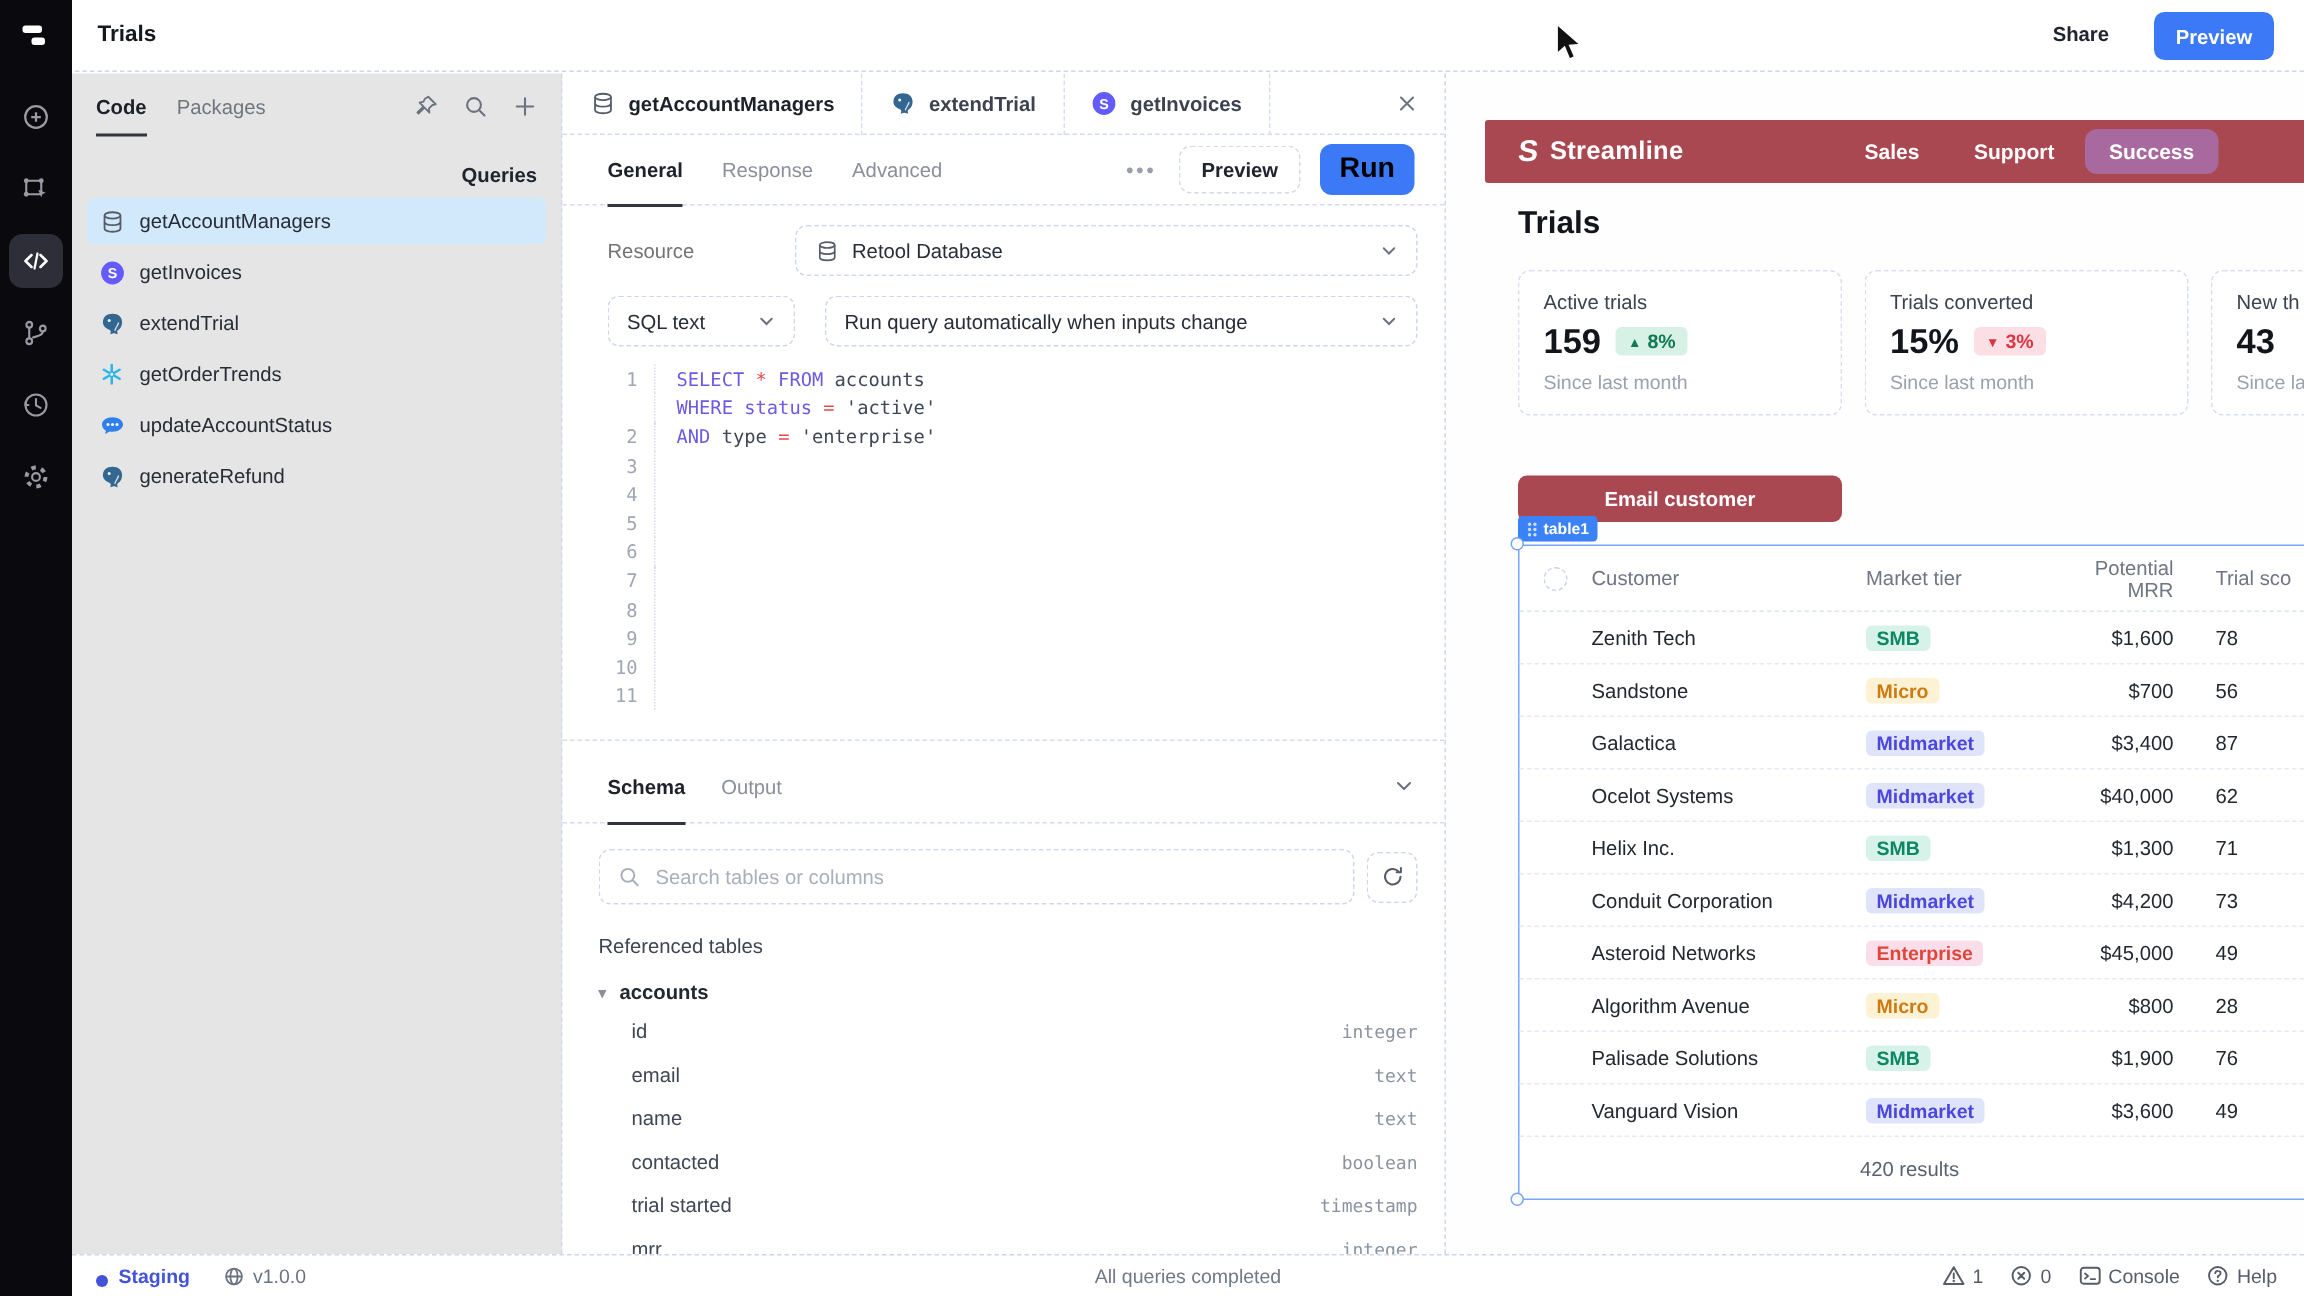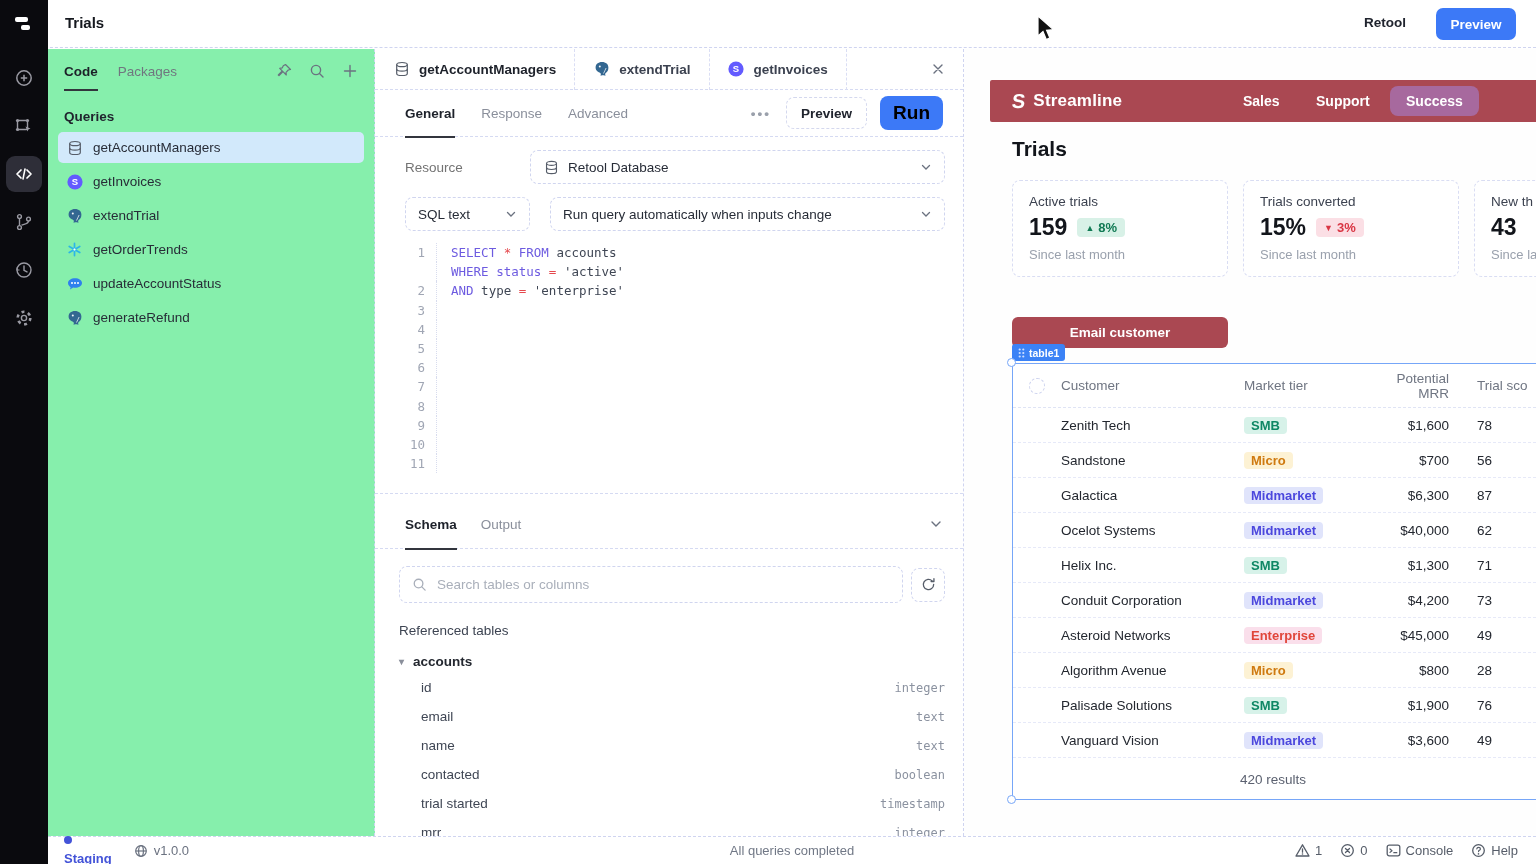--- a/index.html
+++ b/index.html
@@ -19,22 +19,22 @@
   .preview-top-btn{position:absolute;right:20px;top:8px;width:80px;height:32px;border-radius:7px;
              background:#3c79f7;color:#fff;font-weight:700;font-size:13.5px;border:none;cursor:pointer;font-family:inherit;}
 
   
   .rail{position:absolute;left:0;top:48px;width:48px;height:816px;background:#0a0a0e;
         display:flex;flex-direction:column;align-items:center;padding-top:12px;gap:12px;}
   .rail-btn{width:36px;height:36px;border-radius:9px;display:flex;align-items:center;justify-content:center;cursor:pointer;}
   .rail-btn.active{background:#2e2e38;}
 
   
-  .queries-panel{position:absolute;left:48px;top:49px;width:327px;height:787px;background:#86efac;
-                 border-right:1px dashed #cfd4f0;}
+  .queries-panel{position:absolute;left:48px;top:49px;width:327px;height:787px;background:#e5e5e5;
+                 border-right:1px dashed #cfd4f0;text-align:right;}
   .qp-tabs{display:flex;align-items:center;height:44px;padding:0 16px;}
   .qp-tab{font-weight:700;color:#1c2028;position:relative;padding:12px 0;cursor:pointer;}
   .qp-tab.active:after{content:"";position:absolute;left:0;right:0;bottom:0;height:2px;background:#32353d;}
   .qp-tab.inactive{font-weight:400;color:#70767f;margin-left:20px;}
   .qp-icons{margin-left:auto;display:flex;align-items:center;gap:17px;}
   .qp-icon{cursor:pointer;display:flex;}
   .queries-label{padding:16px 16px 8px;font-weight:700;color:#20242e;}
   .query-list{padding:0 10px;}
   .qitem{display:flex;align-items:center;gap:10px;height:31px;padding:0 8px;border-radius:5px;
          margin-bottom:3px;cursor:pointer;color:#272c37;}
@@ -134,38 +134,38 @@
   .tier.smb{color:#0e8765;background:#d7f2e9;}
   .tier.micro{color:#cf7a10;background:#fdf2d4;}
   .tier.midmarket{color:#4b47dd;background:#e0e4fb;}
   .tier.enterprise{color:#e0453a;background:#fadfeb;}
   .t-footer{height:42px;display:flex;align-items:center;justify-content:center;width:520px;color:#5b6170;}
   .sel-handle{position:absolute;width:9px;height:9px;border-radius:50%;background:#fff;border:1.5px solid #76a6f8;z-index:5;}
 
   
   .statusbar{position:absolute;left:48px;top:836px;width:1488px;height:28px;background:#fff;
              border-top:1px dashed #cfd4f0;display:flex;align-items:center;font-size:13px;color:#565d69;}
-  .sb-left{display:flex;align-items:flex-start;gap:7px;margin-left:16px;flex-direction:column;}
+  .sb-left{display:flex;align-items:flex-end;gap:7px;margin-left:16px;}
   .env-dot{width:8px;height:8px;border-radius:50%;background:#4353d8;}
   .env-label{color:#4353d8;font-weight:600;}
   .sb-version{display:flex;align-items:center;gap:6px;margin-left:22px;color:#6b7280;}
   .sb-center{position:absolute;left:0;width:100%;text-align:center;color:#717886;pointer-events:none;}
   .sb-right{margin-left:auto;display:flex;align-items:center;gap:18px;margin-right:18px;}
   .sb-item{display:flex;align-items:center;gap:5px;cursor:pointer;}
 
   .cursor{position:absolute;left:1036px;top:15px;z-index:50;pointer-events:none;}
 </style>
 </head>
 <body>
 
 <div class="stage">
 
   <div class="topbar">
     <div class="app-title">Trials</div>
-    <button class="share-btn">Retool</button>
+    <button class="share-btn">Share</button>
     <button class="preview-top-btn">Preview</button>
   </div>
   <div class="logo-box">
     <svg width="26" height="26" viewBox="0 0 26 26">
         <rect x="4" y="6" width="13" height="5" rx="2" fill="#fff"></rect>
         <rect x="10" y="14" width="9" height="5" rx="2" fill="#fff"></rect>
       </svg>
   </div>
 
   <div class="rail">
@@ -614,21 +614,21 @@
           <span>Sandstone</span>
           <span><span class="tier micro">Micro</span></span>
           <span class="t-col-mrr">$700</span>
           <span class="t-col-score">56</span>
         </div>
 
         <div class="t-grid t-row">
           <span></span>
           <span>Galactica</span>
           <span><span class="tier midmarket">Midmarket</span></span>
-          <span class="t-col-mrr">$6,300</span>
+          <span class="t-col-mrr">$3,400</span>
           <span class="t-col-score">87</span>
         </div>
 
         <div class="t-grid t-row">
           <span></span>
           <span>Ocelot Systems</span>
           <span><span class="tier midmarket">Midmarket</span></span>
           <span class="t-col-mrr">$40,000</span>
           <span class="t-col-score">62</span>
         </div>

